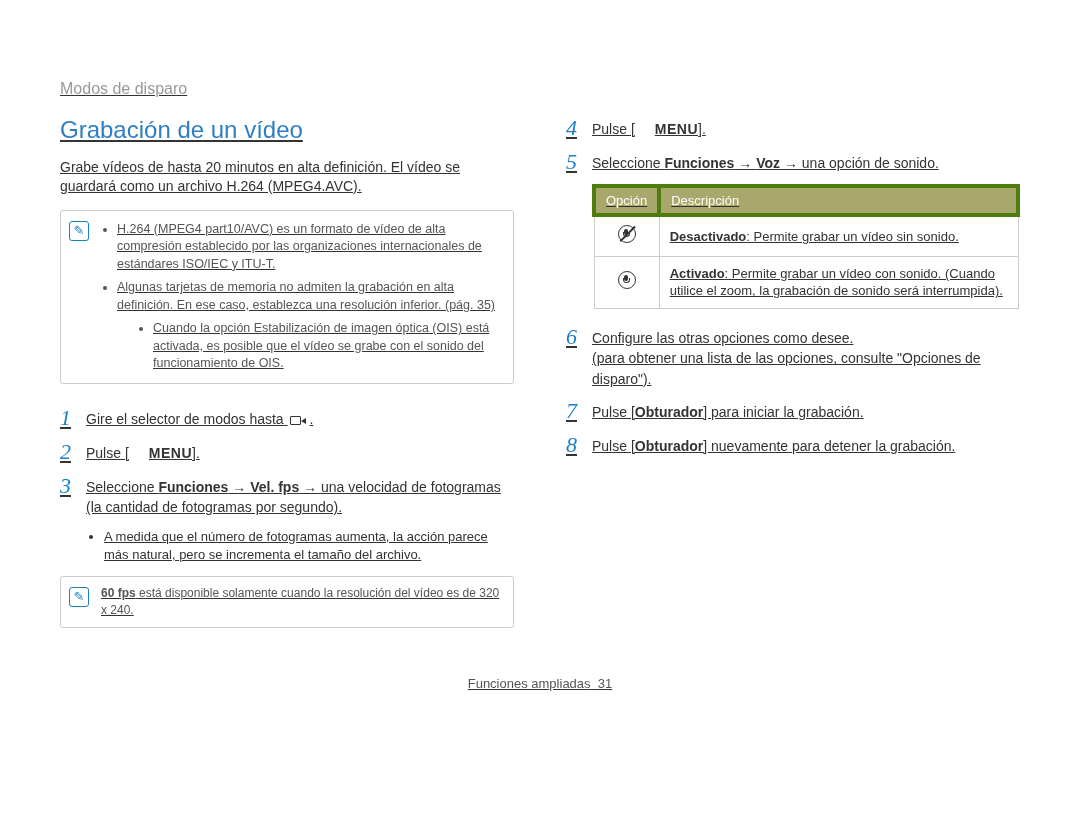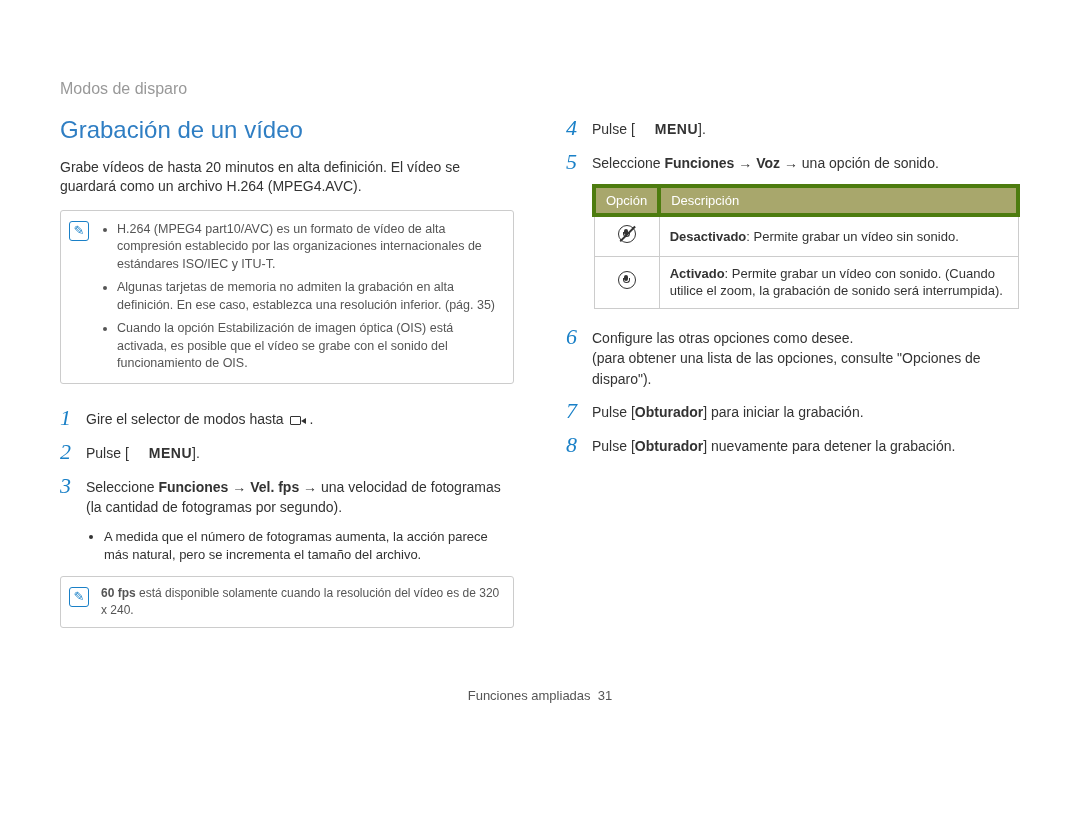--- a/index.html
+++ b/index.html
@@ -7,20 +7,21 @@
     font-family: Arial, Helvetica, sans-serif;
     font-size: 14px;
     color: #333;
     background: #fff;
     width: 1080px;
   }
   .page {
     padding: 80px 60px 40px 60px;
     box-sizing: border-box;
     width: 1080px;
+    text-decoration: underline;
   }
   .breadcrumb {
     color: #999;
     font-size: 16px;
     margin-bottom: 18px;
   }
   .title {
     color: #2F7EC3;
     font-size: 24px;
     font-weight: normal;
@@ -68,21 +69,21 @@
     font-size: 13px;
     box-sizing: border-box;
   }
   .note-box ul {
     margin: 0;
     padding-left: 16px;
   }
   .note-box li {
     margin-bottom: 6px;
   }
-  .note-box li:last-child { margin-bottom: 0; }
+  .note-box li:last-child { margin-bottom: 0; margin-left: 36px; }
   .steps {
     list-style: none;
     padding: 0;
     margin: 0;
   }
   .step {
     display: flex;
     margin-bottom: 10px;
   }
   .step-num {
@@ -194,21 +195,21 @@
   .mic-off .slash {
     position: absolute;
     left: -2px; top: 7px;
     width: 21px;
     height: 1.5px;
     background: #333;
     transform: rotate(-45deg);
   }
   .footer {
     text-align: center;
-    margin-top: 38px;
+    margin-top: 26px;
     font-size: 13px;
     color: #555;
   }
   b { font-weight: bold; margin-top: 26px; }
 </style>
 </head>
 <body>
 
 <div class="page">
   <div class="breadcrumb">Modos de disparo</div>

